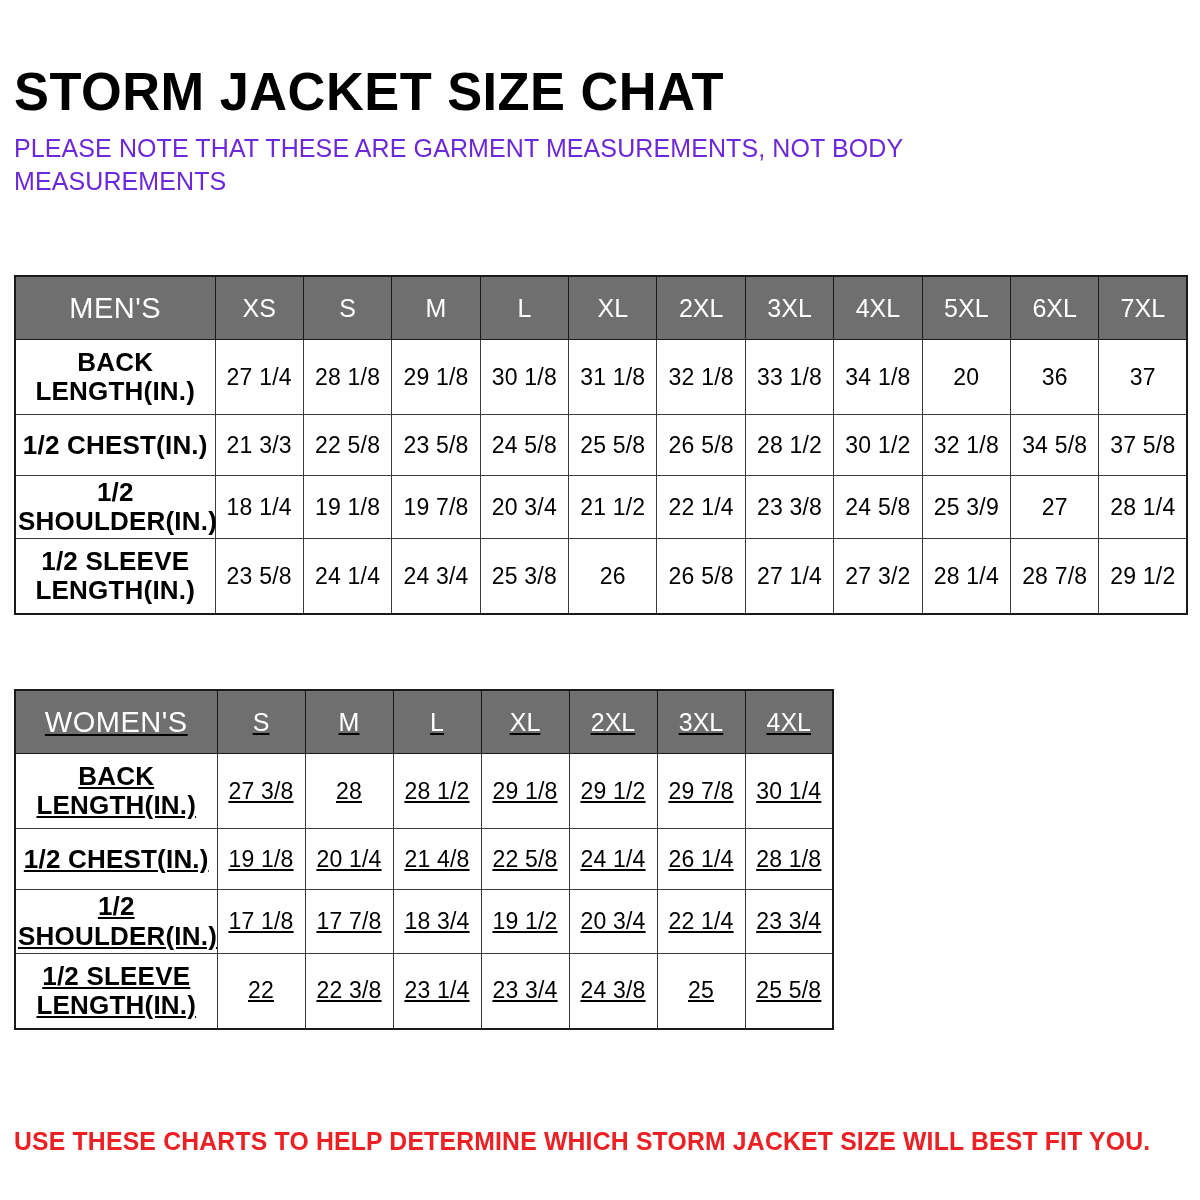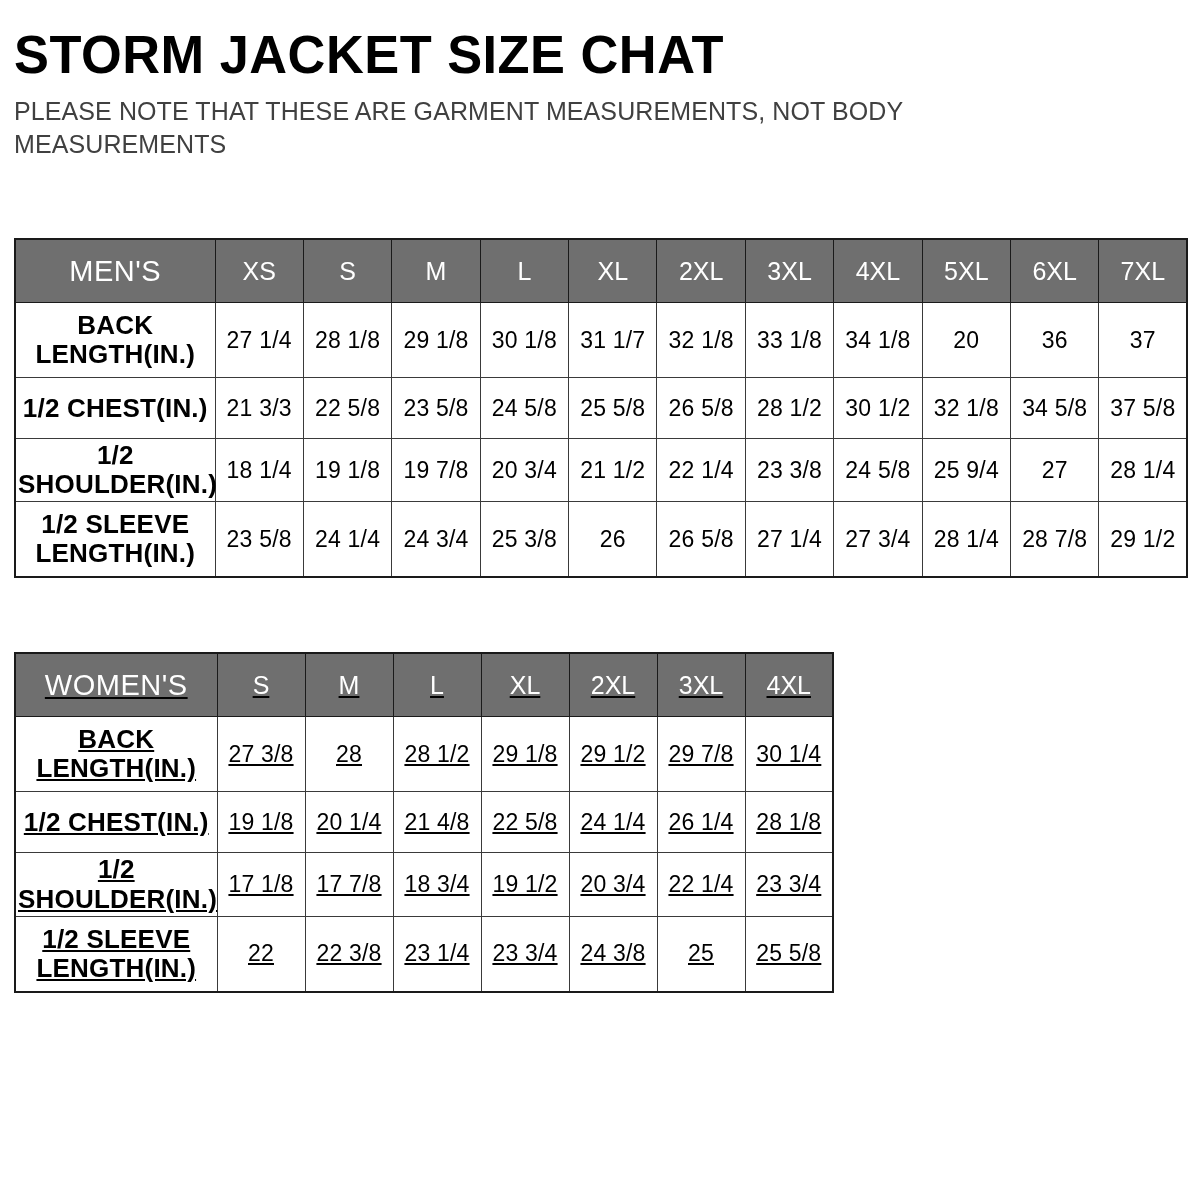--- a/index.html
+++ b/index.html
@@ -16,40 +16,41 @@
     overflow: hidden;
     position: relative;
   }
 
   .page {
     position: relative;
     width: 1200px;
     height: 1060px;
     box-sizing: border-box;
     padding: 0 14px;
+    margin-top: 37px;
   }
 
   
   .title {
     font-family: "Liberation Sans", sans-serif;
     font-size: 54px;
     font-weight: 700;
     letter-spacing: 0.5px;
     line-height: 1.05;
     color: #000000;
     margin: 0;
     padding-top: 26px;
     transform: scaleX(0.97);
     transform-origin: left center;
     white-space: nowrap;
   }
 
   
   .note-top {
-    color: #404040;
+    color: #6d28d9;
     font-size: 25px;
     font-weight: 400;
     line-height: 1.35;
     margin: 0;
     padding-top: 12px;
     max-width: 960px;
     letter-spacing: 0.1px;
   }
 
   .note-bottom {
@@ -169,21 +170,21 @@
         <th>7XL</th>
       </tr>
     </thead>
     <tbody>
       <tr class="tall">
         <td class="rowhead"><span>BACK</span><br><span>LENGTH(IN.)</span></td>
         <td>27 1/4</td>
         <td>28 1/8</td>
         <td>29 1/8</td>
         <td>30 1/8</td>
-        <td>31 1/7</td>
+        <td>31 1/8</td>
         <td>32 1/8</td>
         <td>33 1/8</td>
         <td>34 1/8</td>
         <td>20</td>
         <td>36</td>
         <td>37</td>
       </tr>
       <tr>
         <td class="rowhead">1/2  CHEST(IN.)</td>
         <td>21 3/3</td>
@@ -201,34 +202,34 @@
       <tr>
         <td class="rowhead">1/2 SHOULDER(IN.)</td>
         <td>18 1/4</td>
         <td>19 1/8</td>
         <td>19 7/8</td>
         <td>20 3/4</td>
         <td>21 1/2</td>
         <td>22 1/4</td>
         <td>23 3/8</td>
         <td>24 5/8</td>
-        <td>25 9/4</td>
+        <td>25 3/9</td>
         <td>27</td>
         <td>28 1/4</td>
       </tr>
       <tr class="tall">
         <td class="rowhead"><span>1/2  SLEEVE</span><br><span>LENGTH(IN.)</span></td>
         <td>23 5/8</td>
         <td>24 1/4</td>
         <td>24 3/4</td>
         <td>25 3/8</td>
         <td>26</td>
         <td>26 5/8</td>
         <td>27 1/4</td>
-        <td>27 3/4</td>
+        <td>27 3/2</td>
         <td>28 1/4</td>
         <td>28 7/8</td>
         <td>29 1/2</td>
       </tr>
     </tbody>
   </table>
 
   <table class="size-table" id="womens-table">
     <colgroup>
       <col class="c-head">
@@ -289,14 +290,17 @@
         <td>22 3/8</td>
         <td>23 1/4</td>
         <td>23 3/4</td>
         <td>24 3/8</td>
         <td>25</td>
         <td>25 5/8</td>
       </tr>
     </tbody>
   </table>
 
+  <div class="note-bottom-wrap">
+    <p class="note-bottom">USE THESE CHARTS TO HELP DETERMINE WHICH STORM JACKET  SIZE WILL BEST FIT YOU.</p>
+  </div>
 
 </div>
 
 </body></html>

